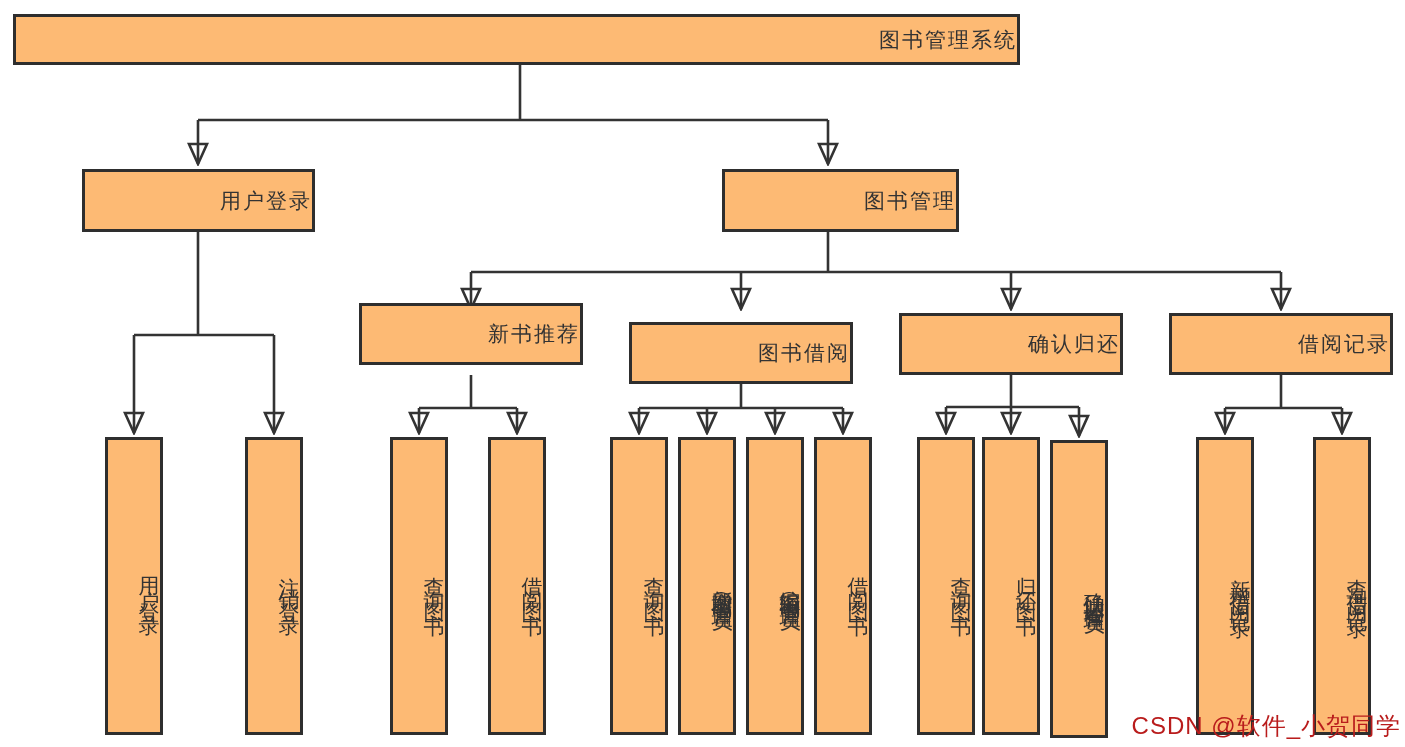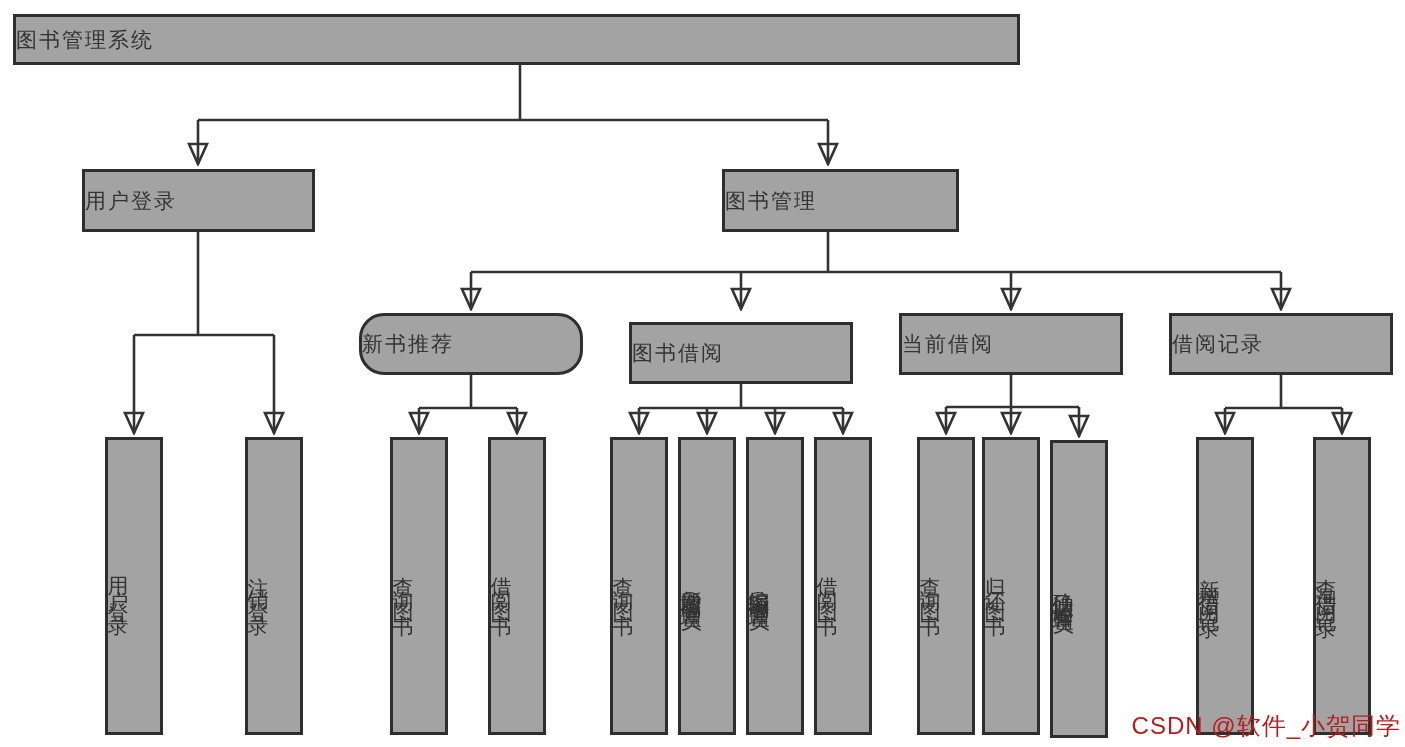--- a/index.html
+++ b/index.html
@@ -8,23 +8,23 @@
     width:1405px;height:747px;
     font-family:"Liberation Sans","DejaVu Sans",sans-serif;
     color:#333333;
     overflow:hidden;
   }
   .connectors{position:absolute;left:0;top:0;width:1405px;height:747px;}
   .connectors path{stroke:#333333;stroke-width:2.6;fill:none;}
   .node{
     position:absolute;
     box-sizing:border-box;
-    background:#a3a3a3;
+    background:#fdba74;
     border:3px solid #2e2e2e;
-    display:flex;align-items:center;justify-content:flex-start;
+    display:flex;align-items:center;justify-content:flex-end;
     font-size:21px;
     letter-spacing:2px;
     text-align:center;
   }
   .leaf{letter-spacing:0;}
   .vtext{
     writing-mode:vertical-lr;
     text-orientation:mixed;
     font-size:21px;
     line-height:1;
@@ -87,28 +87,28 @@
   <span>图书管理系统</span>
 </div>
 
 <div class="node" style="left:82px;top:169px;width:233px;height:63px;">
   <span>用户登录</span>
 </div>
 <div class="node" style="left:710px;top:169px;width:237px;height:63px;margin-left:12px;">
   <span>图书管理</span>
 </div>
 
-<div class="node" style="left:359px;top:313px;width:224px;height:62px;border-radius:25px;">
+<div class="node" style="left:359px;top:303px;width:224px;height:62px;">
   <span>新书推荐</span>
 </div>
 <div class="node" style="left:629px;top:322px;width:224px;height:62px;">
   <span>图书借阅</span>
 </div>
 <div class="node" style="left:899px;top:313px;width:224px;height:62px;">
-  <span>当前借阅</span>
+  <span>确认归还</span>
 </div>
 <div class="node" style="left:1169px;top:313px;width:224px;height:62px;">
   <span>借阅记录</span>
 </div>
 
 <div class="node leaf" style="left:105px;top:437px;width:58px;height:298px;">
   <span class="vtext" style="letter-spacing: 13px;">用户登录</span>
 </div>
 <div class="node leaf" style="left:245px;top:437px;width:58px;height:298px;">
   <span class="vtext" style="letter-spacing: 13px;">注销登录</span>

